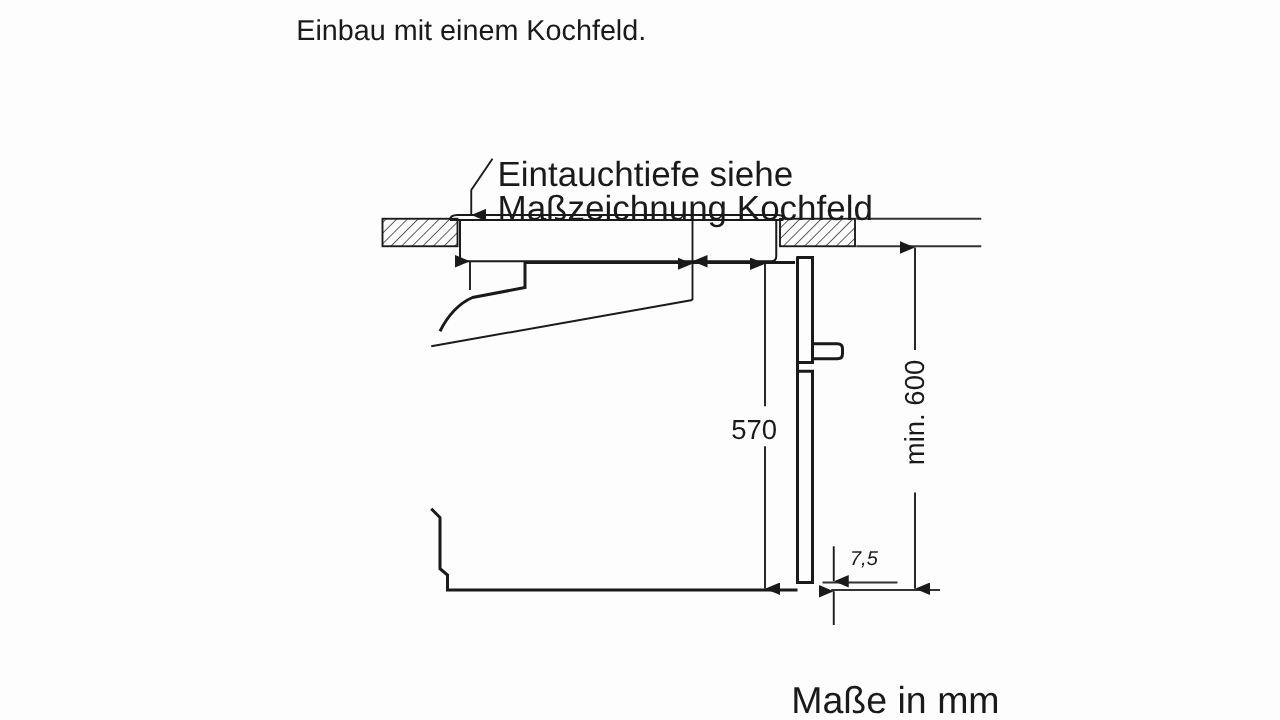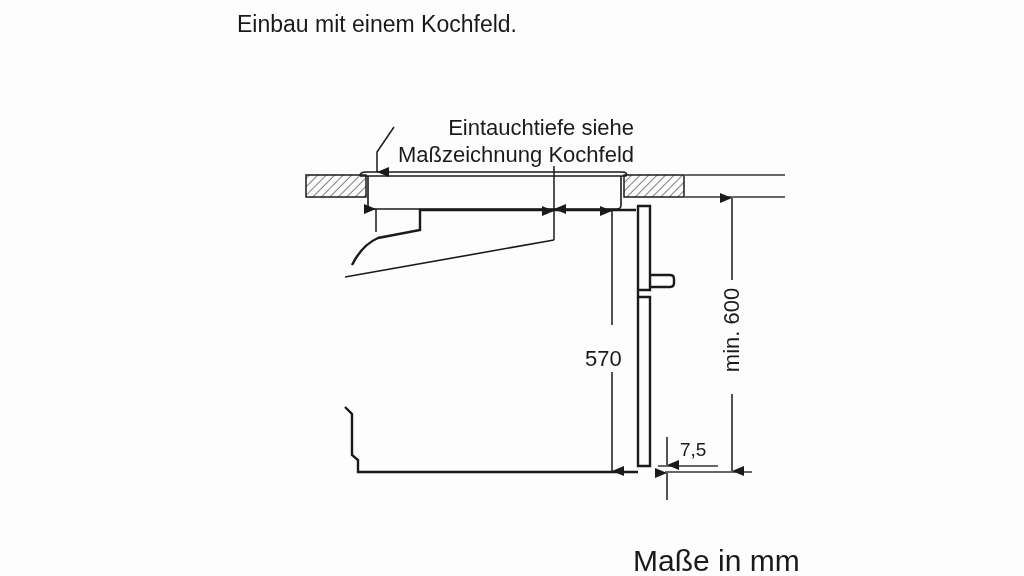--- a/index.html
+++ b/index.html
@@ -1,24 +1,24 @@
 <!DOCTYPE html>
 <html><head>
   <meta charset="utf-8">
   <style>
     html, body { margin: 0; padding: 0; background: #ffffff; }
     body { width: 1024px; height: 576px; overflow: hidden; position: relative; font-family: "Liberation Sans", sans-serif; }
-    .canvas { position: absolute; left: 0; top: 0; width: 1024px; height: 576px; background: #fdfdfd; text-align: right; }
+    .canvas { position: absolute; left: 0; top: 0; width: 1024px; height: 576px; background: #fdfdfd; }
     svg { position: absolute; left: 0; top: 0; }
     .txt { position: absolute; color: #1a1a1a; font-family: "Liberation Sans", sans-serif; white-space: nowrap; line-height: 1; }
     .title { left: 237px; top: 13px; font-size: 23px; }
-    .note { left: 398px; top: 114px; font-size: 22px; line-height: 27px; }
+    .note { left: 398px; top: 126px; font-size: 28px; line-height: 27px; }
     .clear { left: 240px; top: 288px; font-size: 22px; line-height: 24.5px; }
-    .dim570 { left: 585px; top: 346px; font-size: 22px; background: #fdfdfd; padding: 2px 0; }
-    .dim75 { left: 680px; top: 440px; font-size: 19px; }
+    .dim570 { left: 585px; top: 331px; font-size: 22px; background: #fdfdfd; padding: 2px 0; }
+    .dim75 { left: 680px; top: 440px; font-size: 16px; font-style: italic; }
     .dim600 { left: 732px; top: 330px; font-size: 22px; transform: translate(-50%, -50%) rotate(-90deg); background: #fdfdfd; padding: 0 6px; }
     .units { left: 633px; top: 546px; font-size: 30px; }
   </style>
 </head>
 <body>
 
 <div class="canvas">
   <svg width="1024" height="576" viewBox="0 0 1024 576">
     <defs>
       <pattern id="hatch" patternUnits="userSpaceOnUse" width="6" height="6" patternTransform="rotate(45)">

